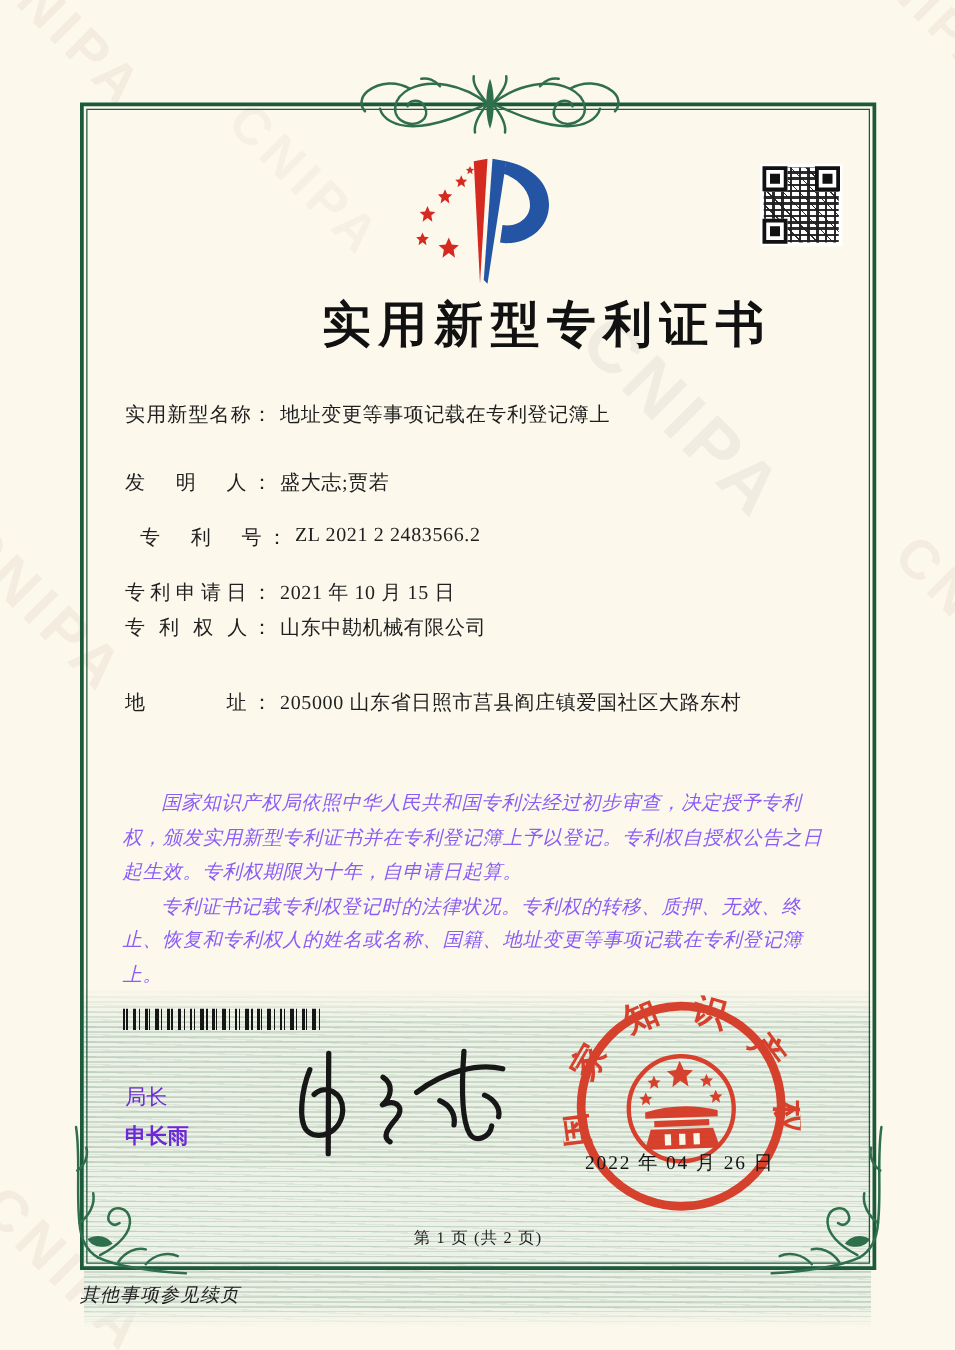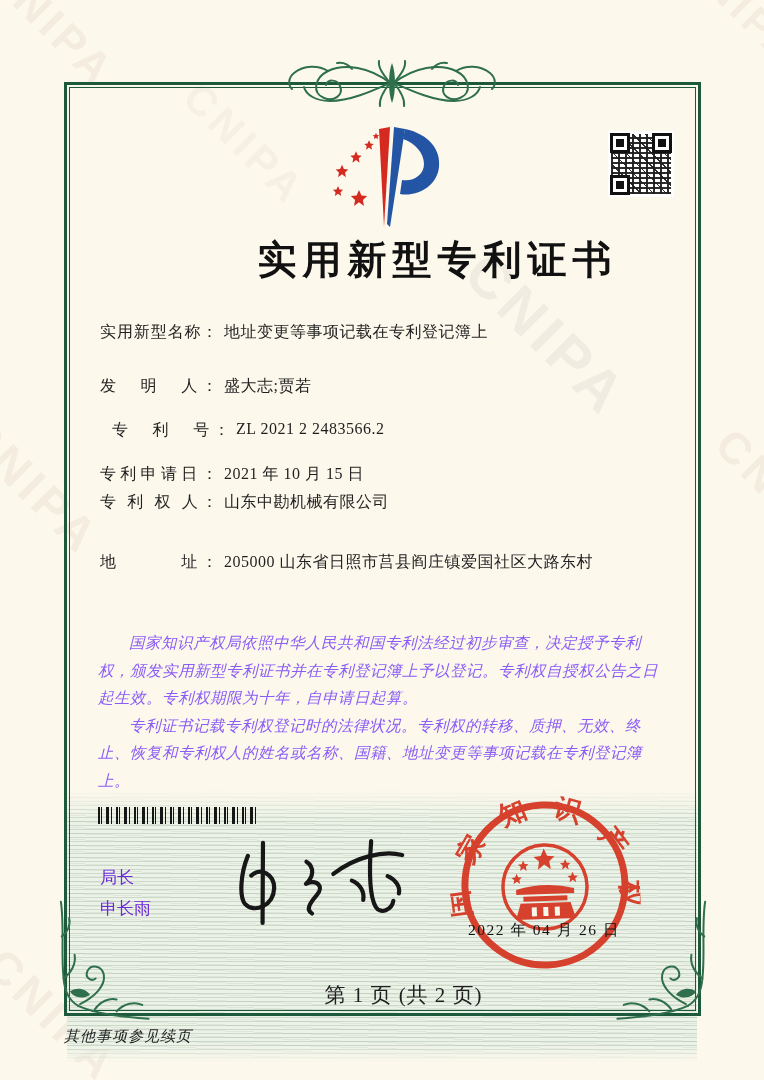--- a/index.html
+++ b/index.html
@@ -59,21 +59,21 @@
   .barcode{left:98px;top:807px;width:158px;height:17px;
         background:repeating-linear-gradient(90deg,#161616 0 2px,transparent 2px 3px,#161616 3px 4px,
                    transparent 4px 8px,#161616 8px 11px,transparent 11px 13px,#161616 13px 14px,transparent 14px 18px);}
 
   .signer{left:100px;font-family:"Liberation Sans","DejaVu Sans",sans-serif;font-size:17px;color:#6d28d9;}
   .sig{left:222px;top:833px;width:192px;height:102px;}
 
   .seal{left:450px;top:797px;width:190px;height:180px;opacity:.93;transform:rotate(-2deg);z-index:4;}
   .seal-date{left:468px;top:920px;font-size:15.5px;letter-spacing:1.5px;color:#141414;z-index:5;}
 
-  .page-num{left:64px;top:981px;width:637px;text-align:center;font-size:21px;letter-spacing:1px;padding-left:21px;}
+  .page-num{left:64px;top:981px;width:637px;text-align:center;font-size:13px;letter-spacing:1px;}
   .cont{left:64px;top:1027px;width:637px;font-size:15px;font-style:italic;letter-spacing:1px;}
 </style>
 </head>
 <body>
 
 <div class="page">
 
   <div class="wm" style="left:-28px;top:-2px;font-size:44px;">CNIPA</div>
   <div class="wm" style="left:668px;top:-16px;font-size:40px;">CNIPA</div>
   <div class="wm" style="left:168px;top:120px;font-size:42px;color:rgba(190,152,142,0.09);">CNIPA</div>
@@ -171,21 +171,21 @@
   </div>
 
   <div class="abs paras">
     <p>国家知识产权局依照中华人民共和国专利法经过初步审查，决定授予专利权，颁发实用新型专利证书并在专利登记簿上予以登记。专利权自授权公告之日起生效。专利权期限为十年，自申请日起算。</p>
     <p>专利证书记载专利权登记时的法律状况。专利权的转移、质押、无效、终止、恢复和专利权人的姓名或名称、国籍、地址变更等事项记载在专利登记簿上。</p>
   </div>
 
   <div class="abs barcode"></div>
 
   <div class="abs signer" style="top:866px;">局长</div>
-  <div class="abs signer" style="top:897px;">申长雨</div>
+  <div class="abs signer" style="top:897px;font-weight:bold;">申长雨</div>
 
   <svg class="abs sig" viewBox="0 0 192 102">
     <g fill="none" stroke="#171717" stroke-width="4.2" stroke-linecap="round" stroke-linejoin="round" transform="rotate(-4 96 51)">
       <path d="M28 18 C 20 34, 16 58, 22 66 C 30 76, 50 70, 52 52 C 53 38, 40 30, 30 38"></path>
       <path d="M44 6 C 42 30, 40 60, 38 86"></path>
       <path d="M86 28 C 94 34, 92 44, 84 50 C 96 46, 102 54, 94 62 C 86 70, 82 76, 88 80"></path>
       <path d="M112 42 C 136 26, 164 22, 182 28"></path>
       <path d="M152 12 C 148 40, 146 66, 152 78 C 156 86, 168 82, 170 73"></path>
       <path d="M130 50 C 138 54, 142 62, 140 70"></path>
       <path d="M166 48 C 174 52, 178 60, 176 66"></path>

